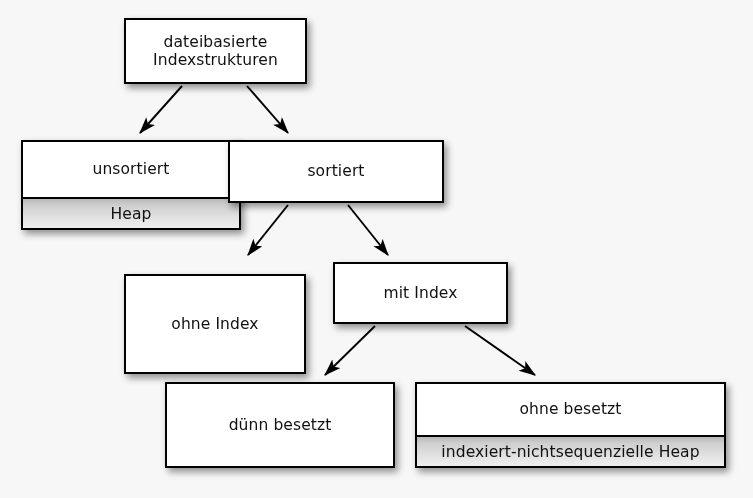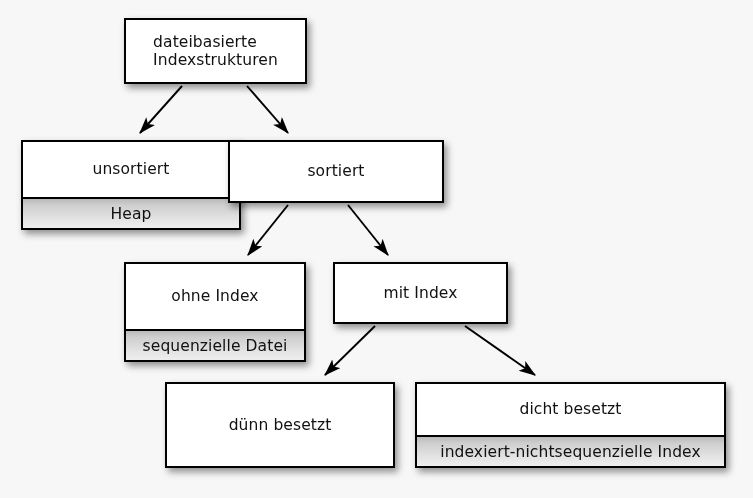--- a/index.html
+++ b/index.html
@@ -39,21 +39,21 @@
     display: flex;
     flex-direction: column;
   }
   .node-title {
     flex: 1 1 auto;
     background: #ffffff;
     color: #111111;
     display: flex;
     align-items: center;
     justify-content: center;
-    text-align: left;
+    text-align: center;
     line-height: 1.18;
     font-size: 15.5px;
     letter-spacing: 0.1px;
     padding: 12px 6px;
     box-sizing: border-box;
     white-space: pre-line;
   }
   .node-sub {
     flex: 0 0 auto;
     border-top: 2px solid #000000;
@@ -66,21 +66,21 @@
     font-size: 15.5px;
     letter-spacing: 0.1px;
     height: 31px;
     padding: 12px 6px;
     box-sizing: border-box;
   }
   
   #node-root        { left: 124px; top: 18px;  width: 183px; height: 66px; }
   #node-unsortiert  { left: 21px;  top: 140px; width: 220px; height: 90px; }
   #node-sortiert    { left: 228px; top: 140px; width: 216px; height: 63px; }
-  #node-ohne-index  { left: 124px; top: 262px; width: 182px; height: 100px; }
+  #node-ohne-index  { left: 124px; top: 274px; width: 182px; height: 100px; }
   #node-mit-index   { left: 333px; top: 262px; width: 175px; height: 62px; }
   #node-duenn       { left: 165px; top: 382px; width: 230px; height: 86px; }
   #node-dicht       { left: 415px; top: 382px; width: 311px; height: 86px; }
 </style>
 </head>
 <body>
 
 <div id="canvas">
 
   <svg id="edges" viewBox="0 0 753 498" width="753" height="498" xmlns="http://www.w3.org/2000/svg">
@@ -112,29 +112,28 @@
     <div class="node-title">unsortiert</div>
     <div class="node-sub">Heap</div>
   </div>
 
   <div class="node" id="node-sortiert">
     <div class="node-title">sortiert</div>
   </div>
 
   <div class="node" id="node-ohne-index">
     <div class="node-title">ohne Index</div>
-    <div class="node-sub">sequenzielle Datei</div>
   </div>
 
   <div class="node" id="node-mit-index">
     <div class="node-title">mit Index</div>
   </div>
 
   <div class="node" id="node-duenn">
     <div class="node-title">dünn besetzt</div>
   </div>
 
   <div class="node" id="node-dicht">
-    <div class="node-title">dicht besetzt</div>
-    <div class="node-sub">indexiert-nichtsequenzielle Index</div>
+    <div class="node-title">ohne besetzt</div>
+    <div class="node-sub">indexiert-nichtsequenzielle Heap</div>
   </div>
 
 </div>
 
 </body></html>

